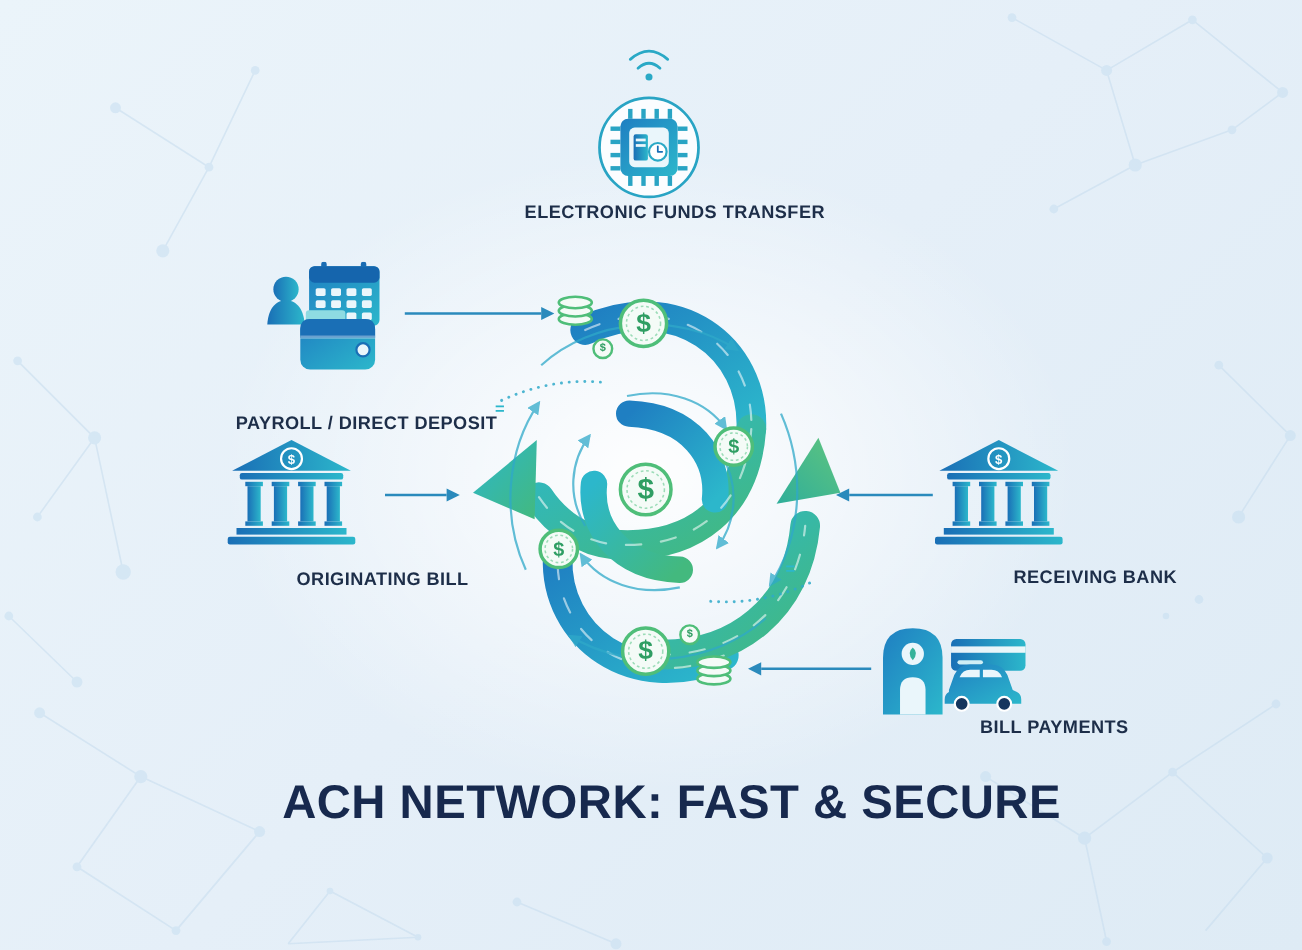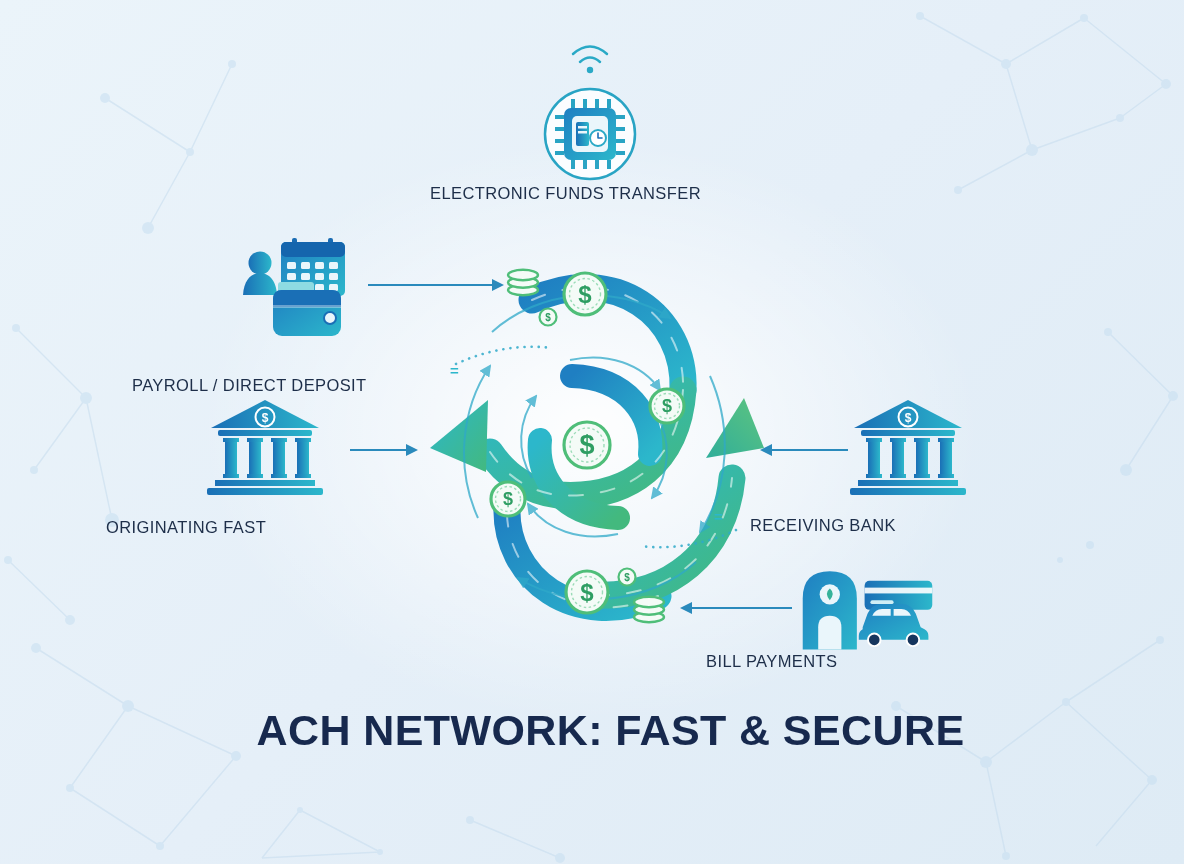--- a/index.html
+++ b/index.html
@@ -4,22 +4,22 @@
 <style>
   html,body{margin:0;padding:0;background:#dfeaf4;}
   .stage{
     position:relative;width:1184px;height:864px;overflow:hidden;
     background:linear-gradient(135deg,#ebf4fa 0%,#e5eff8 50%,#deebf5 100%);
     font-family:"Liberation Sans",sans-serif;
   }
   .abs{position:absolute;}
   .glow{position:absolute;background:radial-gradient(closest-side,rgba(255,255,255,.95),rgba(255,255,255,0));pointer-events:none;}
   .label{
-    position:absolute;width:320px;text-align:left;
-    font-size:16.5px;font-weight:400;color:#1d2e49;letter-spacing:.4px;
+    position:absolute;width:320px;text-align:right;
+    font-size:16.5px;font-weight:700;color:#1d2e49;letter-spacing:.4px;
   }
   .title{
     position:absolute;left:0;right:0;top:706px;text-align:center;
     font-size:43px;font-weight:800;color:#17294e;letter-spacing:.4px;padding-left:37px;
   }
   
   .net line{stroke:#c6dcee;stroke-width:1.5;}
   .net circle{fill:#c7dff1;}
   
   .band{fill:none;stroke-linecap:round;}
@@ -228,21 +228,21 @@
         <rect x="68" y="46" width="12" height="32"></rect>
         <rect x="92" y="46" width="12" height="32"></rect>
       <rect x="18" y="78" width="16" height="4"></rect>
         <rect x="42" y="78" width="16" height="4"></rect>
         <rect x="66" y="78" width="16" height="4"></rect>
         <rect x="90" y="78" width="16" height="4"></rect>
       <rect x="10" y="84" width="100" height="6"></rect>
         <rect x="2" y="92" width="116" height="7" rx="2"></rect>
     </g>
   </svg>
-  <div class="label" style="left:106px;top:518px;">ORIGINATING FAST</div>
+  <div class="label" style="left:106px;top:518px;">ORIGINATING BILL</div>
 
   <svg class="abs" style="left:848px;top:396px;" width="120" height="100" viewBox="0 0 120 100">
     <polygon points="60,4 114,32 6,32" fill="url(#gB)"></polygon>
     <circle cx="60" cy="21" r="9.5" fill="none" stroke="#ffffff" stroke-width="2"></circle>
     <text x="60" y="22" class="bank-sym" text-anchor="middle" dominant-baseline="central">$</text>
     <rect x="13" y="34" width="94" height="6" rx="2" fill="url(#gB)"></rect>
     <g fill="url(#gB)">
       <rect x="18" y="42" width="16" height="4"></rect>
         <rect x="42" y="42" width="16" height="4"></rect>
         <rect x="66" y="42" width="16" height="4"></rect>

